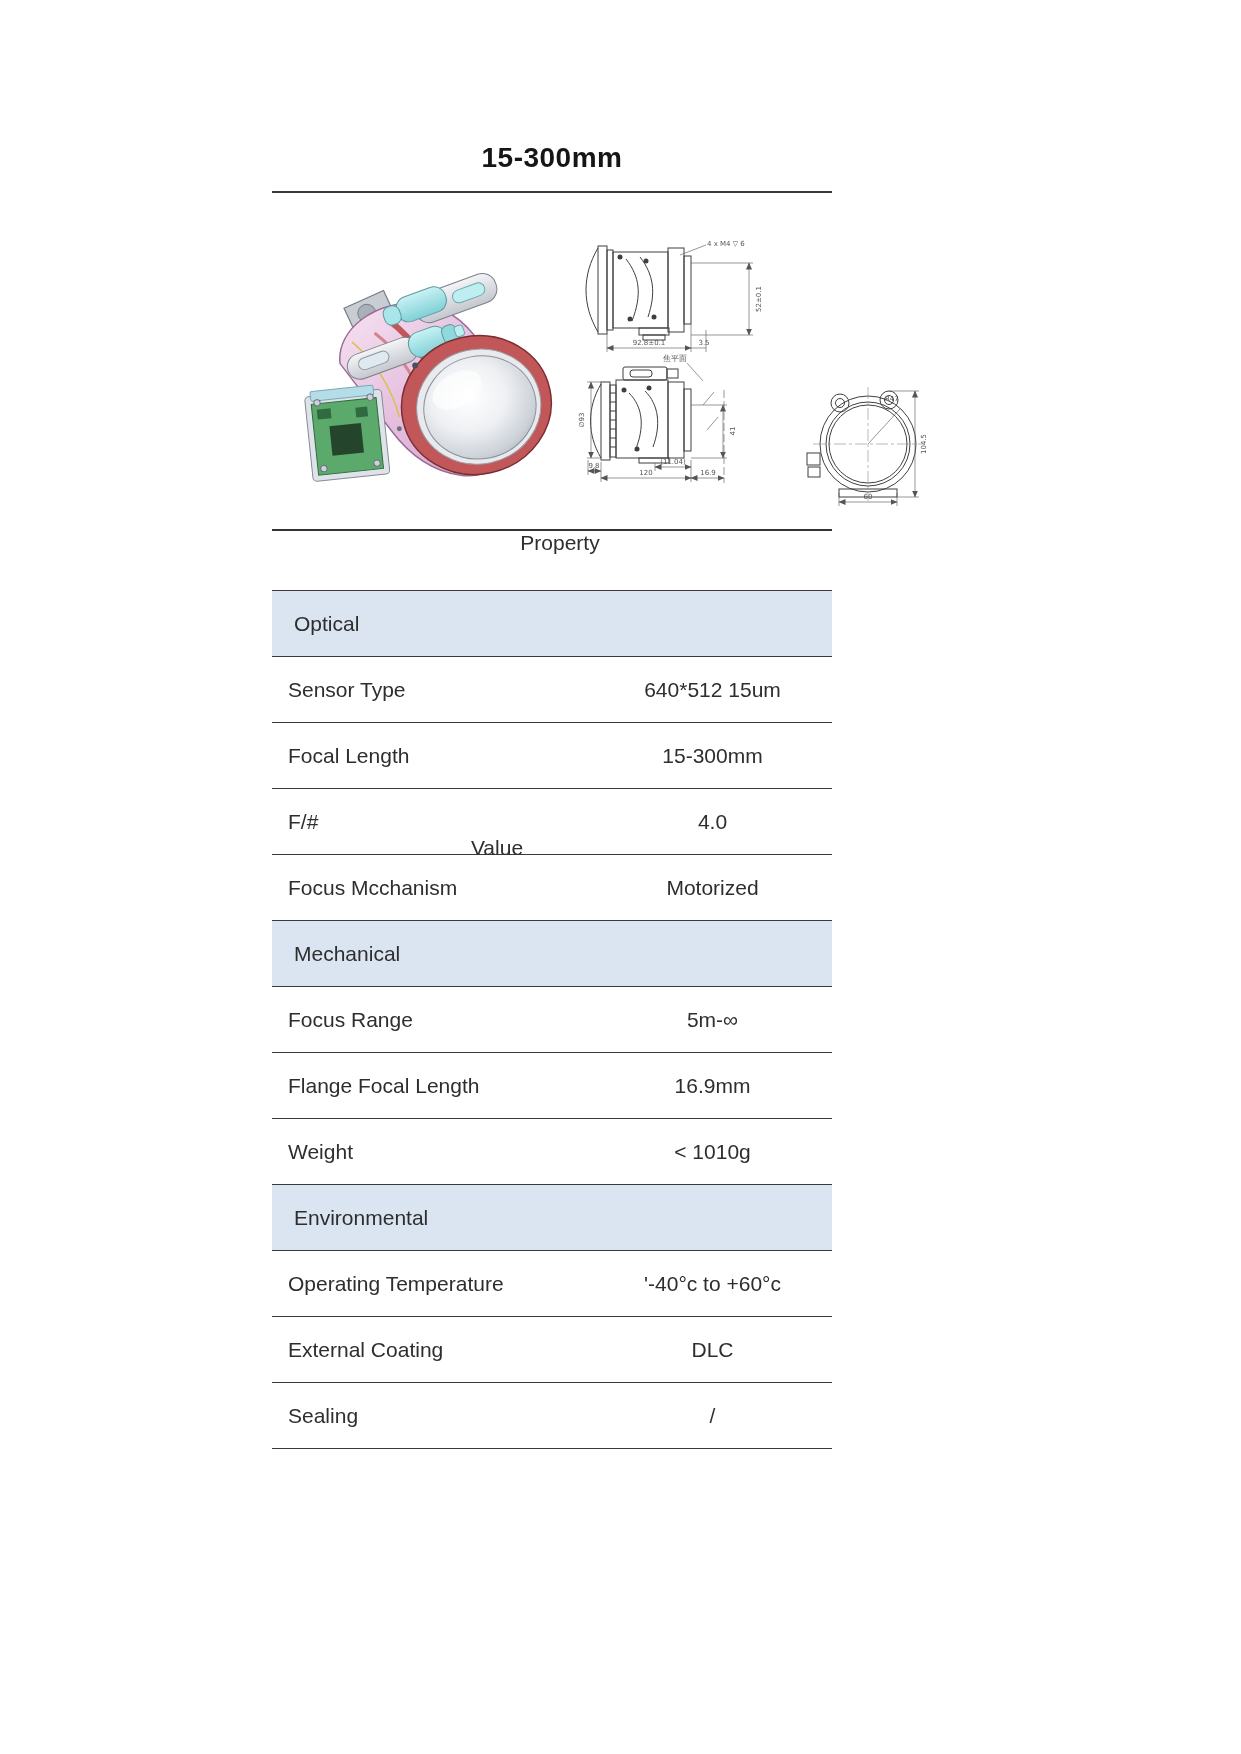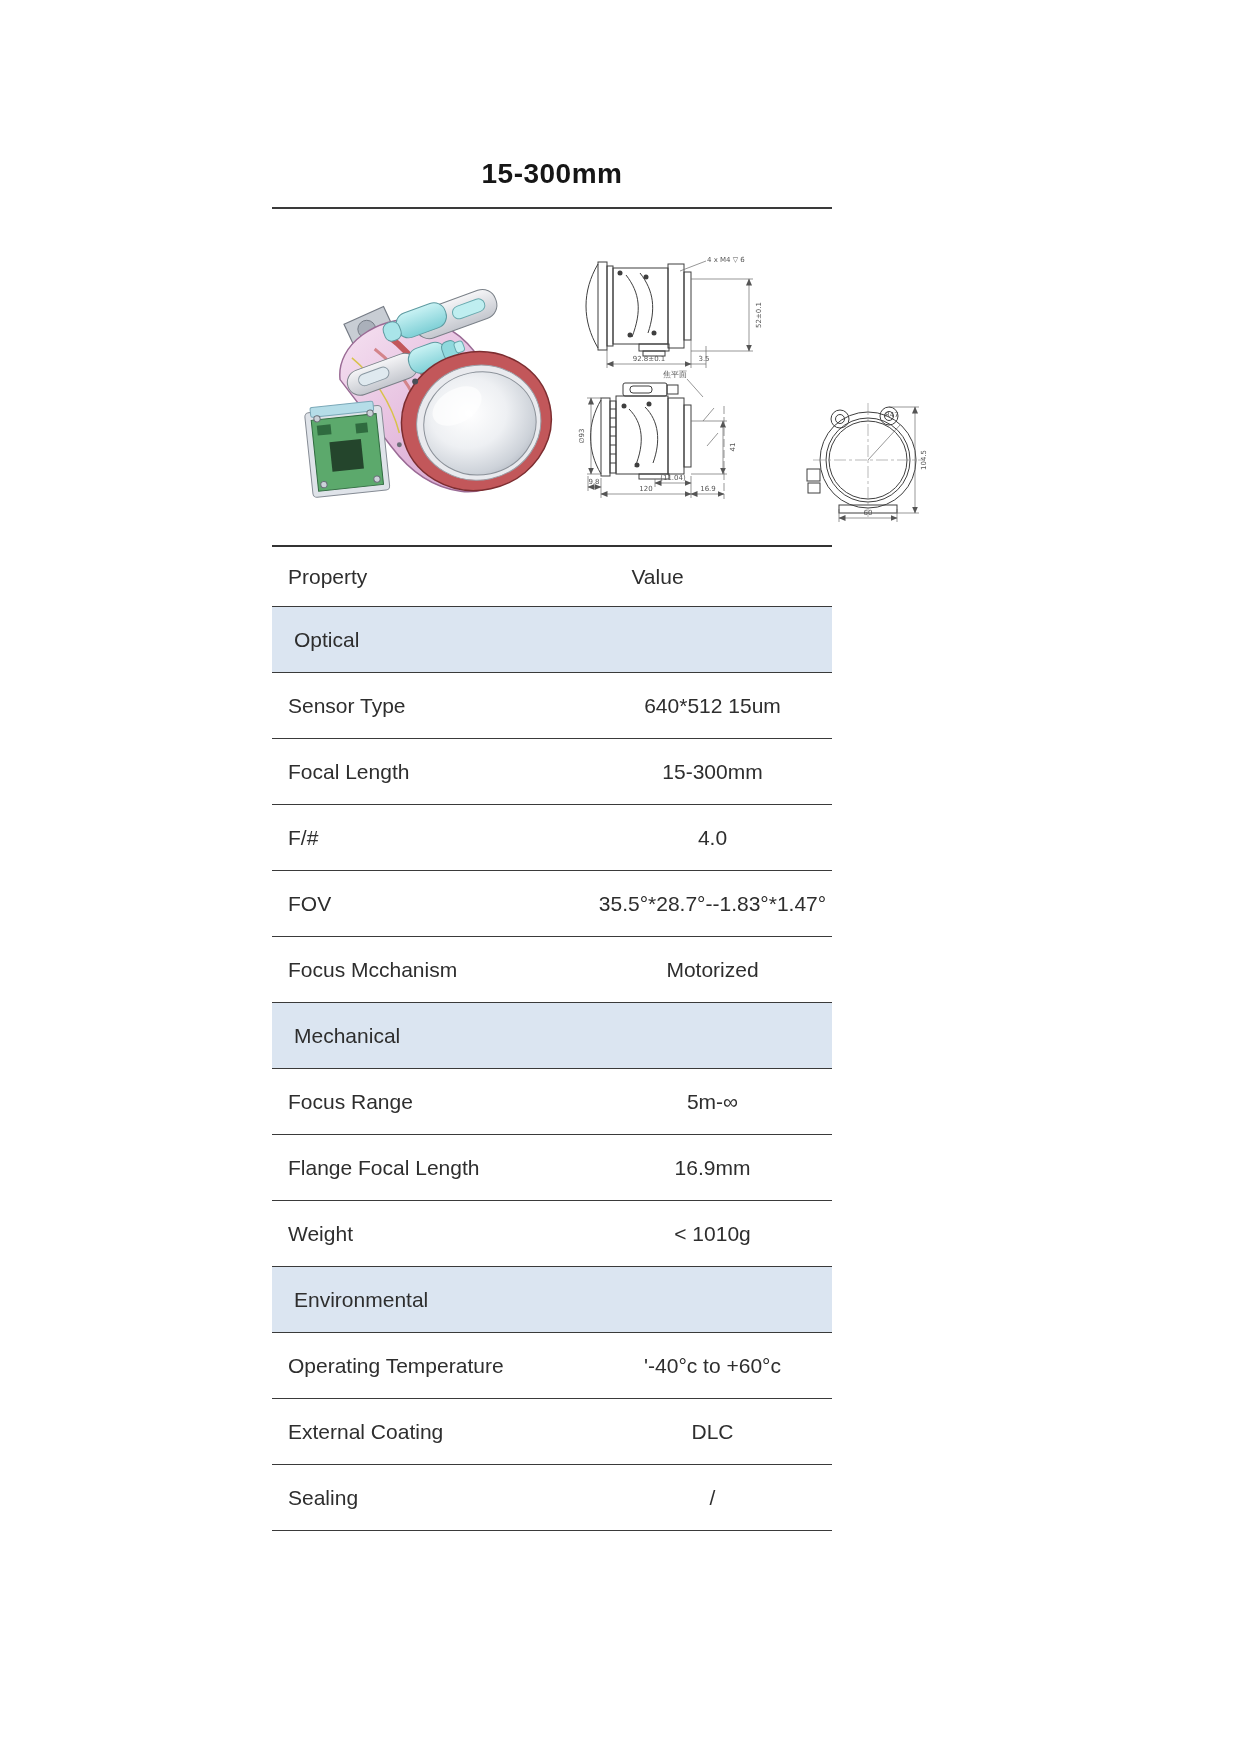--- a/index.html
+++ b/index.html
@@ -1,31 +1,31 @@
 <!DOCTYPE html>
 <html><head>
 <meta charset="utf-8">
 <style>
   html,body{margin:0;padding:0;background:#ffffff;}
   .page{
     position:relative;width:1241px;height:1754px;background:#fff;overflow:hidden;
     font-family:"Liberation Sans","DejaVu Sans",sans-serif;color:#2e2e2e;
   }
-  .content{position:absolute;left:272px;top:16px;width:560px;}
+  .content{position:absolute;left:272px;top:0;width:560px;}
   .doc-title{
     margin:141px 0 0;text-align:center;font-size:28px;font-weight:600;
     color:#161616;letter-spacing:.5px;line-height:34px;
   }
   .title-rule{height:0;border:0;border-top:2px solid #3a3a3a;margin:16px 0 0;}
   .images-row{position:relative;height:272px;margin-top:40px;}
   .render-3d{position:absolute;left:22px;top:12px;width:268px;height:252px;}
   .tech-drawing{position:absolute;left:295px;top:2px;width:360px;height:272px;}
   .spec-table{margin-top:24px;border-top:2px solid #333;}
   .t-row{display:flex;align-items:center;height:65px;border-bottom:1px solid #3a3a3a;font-size:21px;}
-  .t-row.header{height:59px;}
+  .t-row.header{height:59px;flex-direction:column;}
   .t-row.section{background:#dbe5f1;padding-left:6px;}
   .prop{flex:0 0 305px;padding-left:16px;white-space:nowrap;}
   .val{flex:1;text-align:center;white-space:nowrap;}
   .header .val{transform:translateX(-55px);}
   
   .ln{stroke:#3f3f3f;stroke-width:1;fill:none;}
   .scr{fill:#3f3f3f;stroke:none;}
   .dim{stroke:#6a6a6a;stroke-width:.7;fill:none;}
   .cl{stroke:#8a8a8a;stroke-width:.6;fill:none;stroke-dasharray:12 3 3 3;}
   .anno{fill:#555;font-size:7px;font-family:"DejaVu Sans",sans-serif;}
@@ -247,24 +247,20 @@
         <div class="val">640*512 15um</div>
       </div>
       <div class="t-row">
         <div class="prop">Focal Length</div>
         <div class="val">15-300mm</div>
       </div>
       <div class="t-row">
         <div class="prop">F/#</div>
         <div class="val">4.0</div>
       </div>
-      <div class="t-row">
-        <div class="prop">FOV</div>
-        <div class="val">35.5°*28.7°--1.83°*1.47°</div>
-      </div>
 
       <div class="t-row">
         <div class="prop">Focus Mcchanism</div>
         <div class="val">Motorized</div>
       </div>
       <div class="t-row section">
         <div class="prop">Mechanical</div>
       </div>
       <div class="t-row">
         <div class="prop">Focus Range</div>

